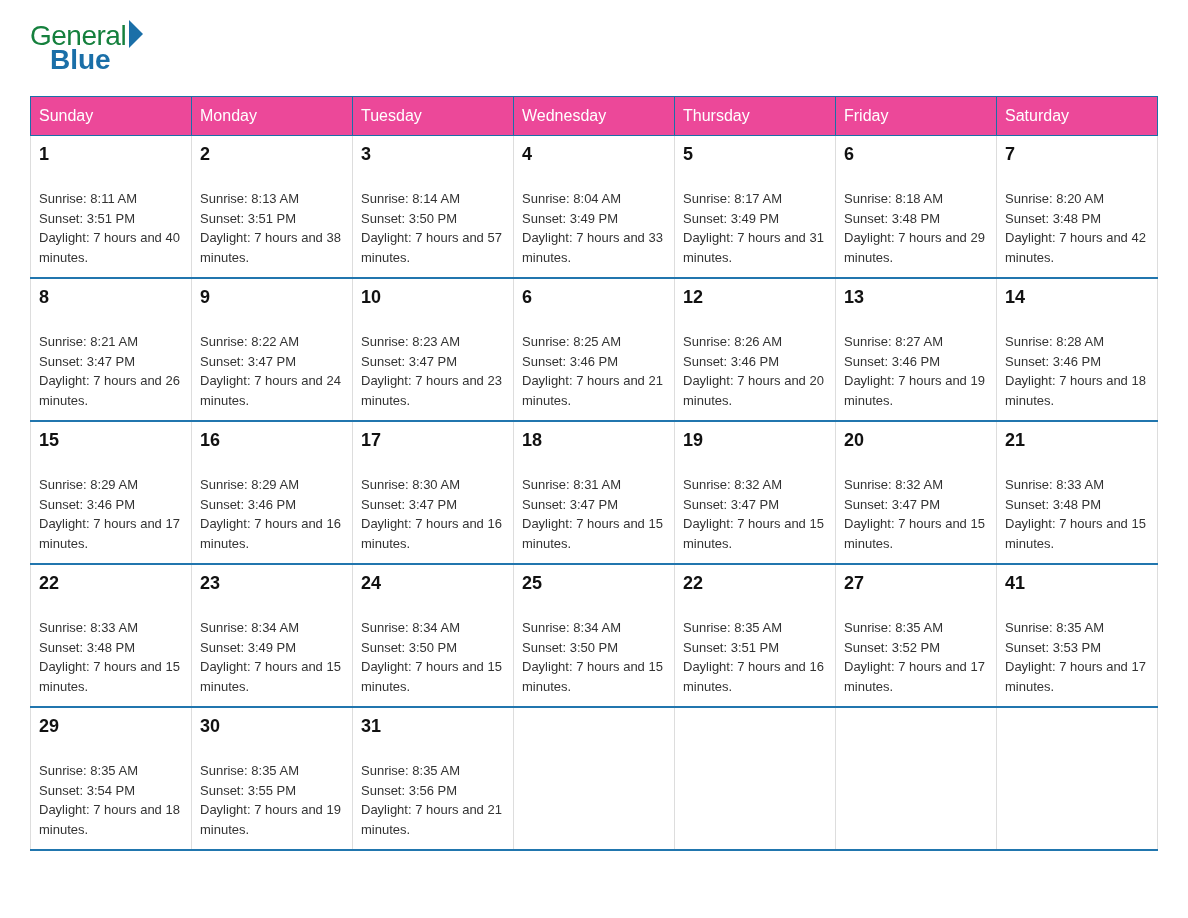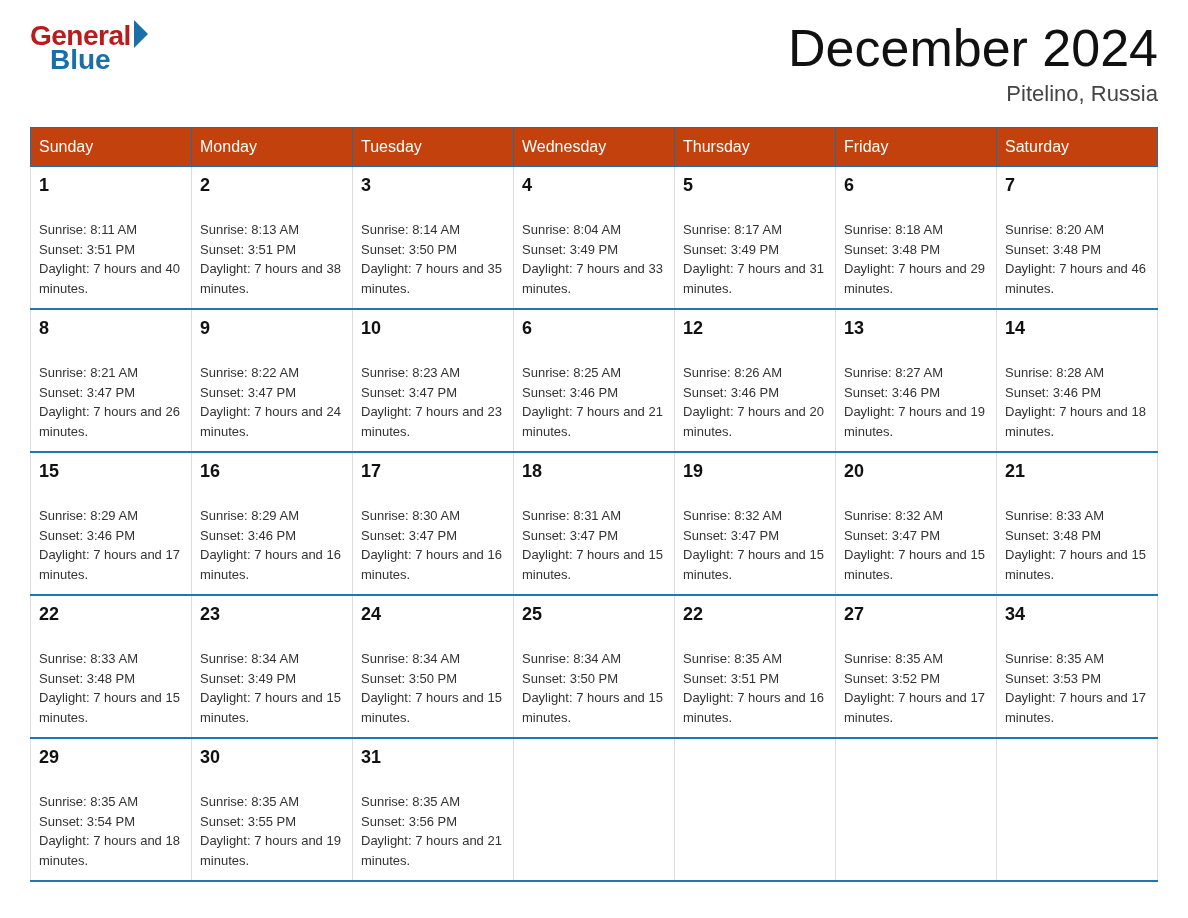--- a/index.html
+++ b/index.html
@@ -20,22 +20,22 @@
       display: flex;
       flex-direction: column;
       align-items: flex-start;
     }
     .logo-top {
       display: flex;
       align-items: center;
     }
     .logo-general {
       font-size: 28px;
-      font-weight: bold;
-      color: #b91c1c;
+      font-weight: normal;
+      color: #15803d;
       letter-spacing: -0.5px;
     }
     .logo-arrow {
       width: 0;
       height: 0;
       border-left: 14px solid #1a6fa8;
       border-top: 14px solid transparent;
       border-bottom: 14px solid transparent;
       margin-left: 3px;
       margin-top: -4px;
@@ -59,21 +59,21 @@
     .location {
       font-size: 22px;
       color: #444;
       margin-top: 4px;
     }
     .calendar {
       width: 100%;
       border-collapse: collapse;
     }
     .calendar thead tr {
-      background-color: #c2410c;
+      background-color: #ec4899;
     }
     .calendar thead th {
       color: #fff;
       font-size: 16px;
       font-weight: normal;
       padding: 10px 8px;
       text-align: left;
       border: 1px solid #1a6fa8;
     }
     .calendar tbody tr {
@@ -106,24 +106,20 @@
 </head>
 <body>
 
 <div class="header">
   <div class="logo">
     <div class="logo-top">
       <span class="logo-general">General</span>
       <div class="logo-arrow"></div>
     </div>
     <span class="logo-blue">Blue</span>
-  </div>
-  <div class="title-area">
-    <div class="month-title">December 2024</div>
-    <div class="location">Pitelino, Russia</div>
   </div>
 </div>
 
 <table class="calendar">
   <thead>
     <tr>
     <th>Sunday</th>
         <th>Monday</th>
         <th>Tuesday</th>
         <th>Wednesday</th>
@@ -148,21 +144,21 @@
           <span>Sunrise: 8:13 AM</span><br>
           <span>Sunset: 3:51 PM</span><br>
           <span>Daylight: 7 hours and 38 minutes.</span>
         </div>
       </td>
         <td>
         <span class="day-number">3</span>
         <div class="day-info">
           <span>Sunrise: 8:14 AM</span><br>
           <span>Sunset: 3:50 PM</span><br>
-          <span>Daylight: 7 hours and 35 minutes.</span>
+          <span>Daylight: 7 hours and 57 minutes.</span>
         </div>
       </td>
         <td>
         <span class="day-number">4</span>
         <div class="day-info">
           <span>Sunrise: 8:04 AM</span><br>
           <span>Sunset: 3:49 PM</span><br>
           <span>Daylight: 7 hours and 33 minutes.</span>
         </div>
       </td>
@@ -180,21 +176,21 @@
           <span>Sunrise: 8:18 AM</span><br>
           <span>Sunset: 3:48 PM</span><br>
           <span>Daylight: 7 hours and 29 minutes.</span>
         </div>
       </td>
         <td>
         <span class="day-number">7</span>
         <div class="day-info">
           <span>Sunrise: 8:20 AM</span><br>
           <span>Sunset: 3:48 PM</span><br>
-          <span>Daylight: 7 hours and 46 minutes.</span>
+          <span>Daylight: 7 hours and 42 minutes.</span>
         </div>
       </td>
       </tr>
       <tr>
         <td>
         <span class="day-number">8</span>
         <div class="day-info">
           <span>Sunrise: 8:21 AM</span><br>
           <span>Sunset: 3:47 PM</span><br>
           <span>Daylight: 7 hours and 26 minutes.</span>
@@ -350,21 +346,21 @@
       </td>
         <td>
         <span class="day-number">27</span>
         <div class="day-info">
           <span>Sunrise: 8:35 AM</span><br>
           <span>Sunset: 3:52 PM</span><br>
           <span>Daylight: 7 hours and 17 minutes.</span>
         </div>
       </td>
         <td>
-        <span class="day-number">34</span>
+        <span class="day-number">41</span>
         <div class="day-info">
           <span>Sunrise: 8:35 AM</span><br>
           <span>Sunset: 3:53 PM</span><br>
           <span>Daylight: 7 hours and 17 minutes.</span>
         </div>
       </td>
       </tr>
       <tr>
         <td>
         <span class="day-number">29</span>

